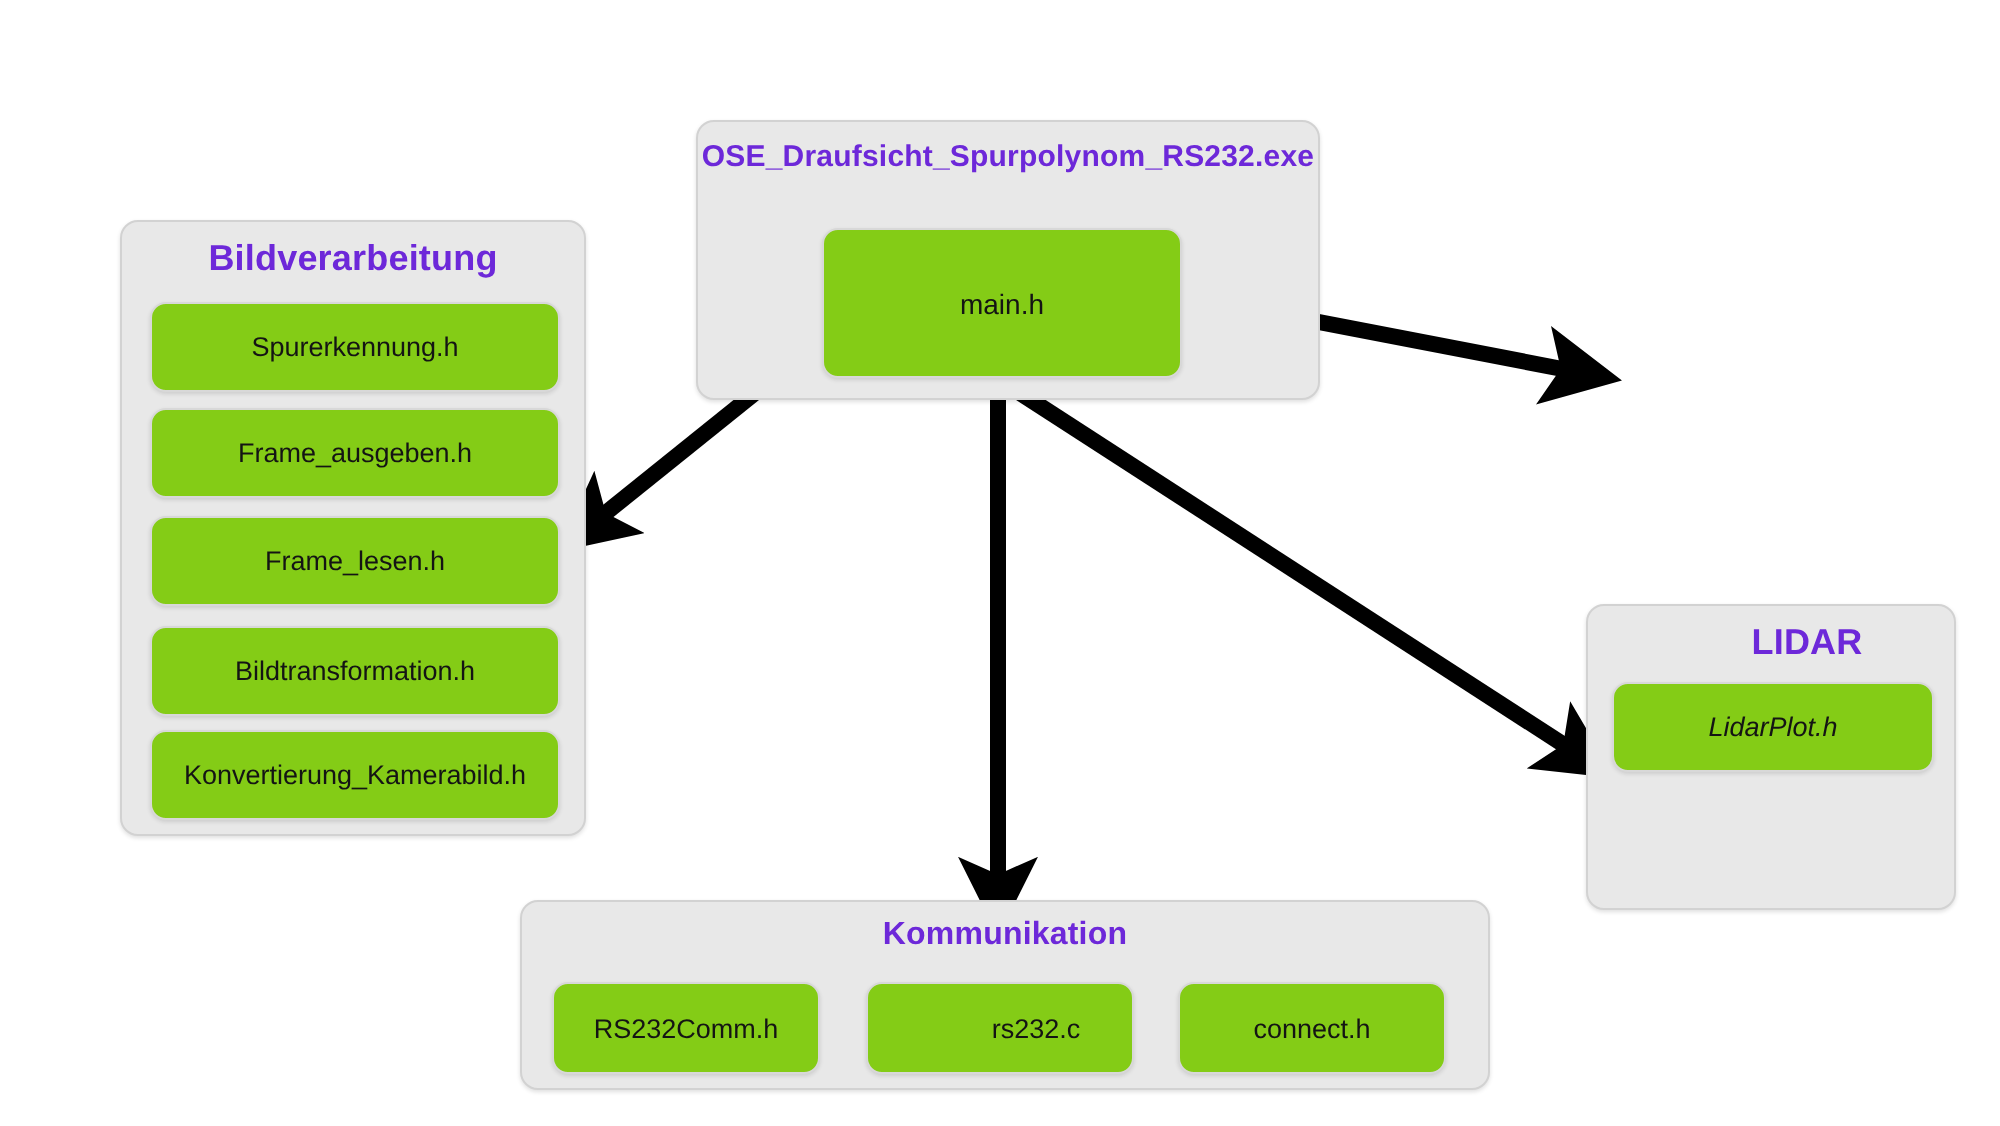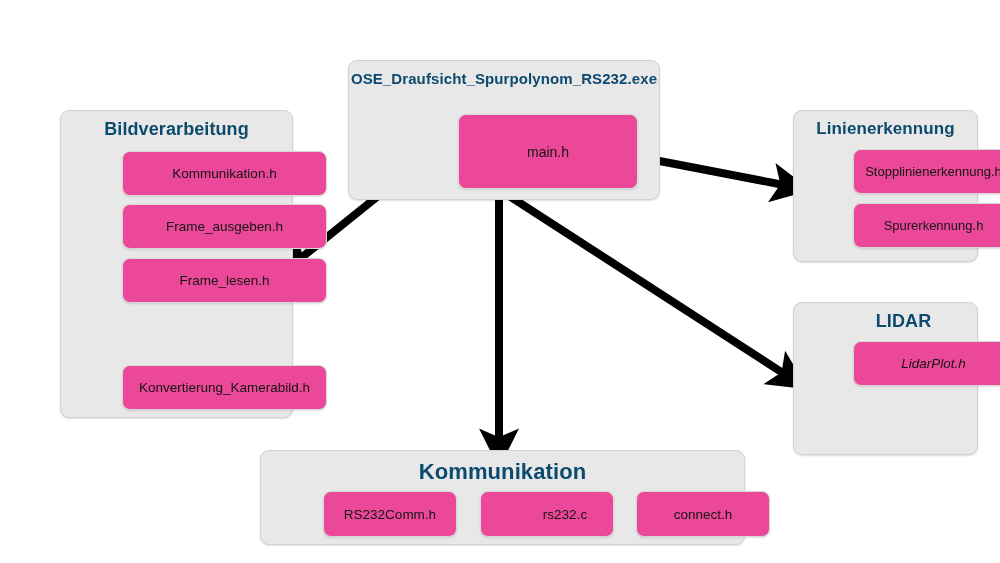--- a/index.html
+++ b/index.html
@@ -26,41 +26,40 @@
     background: #e8e8e8;
     border: 1px solid #d2d2d2;
     border-radius: 9px;
     box-shadow: 0 1px 2px rgba(0,0,0,0.13);
   }
   .group-title {
     position: absolute;
     left: 0;
     right: 0;
     text-align: center;
-    color: #0c4a6e;
+    color: #6d28d9;
     font-weight: 700;
     letter-spacing: 0.1px;
     white-space: nowrap;
   }
 
   
   .node {
     position: absolute;
     box-sizing: border-box;
-    background: #ec4899;
+    background: #84cc16;
     border: 1px solid #d8d8d8;
     border-radius: 8px;
     box-shadow: 0 1px 2px rgba(0,0,0,0.12);
     display: flex;
     align-items: center;
     justify-content: center;
     color: #141414;
     text-align: center;
     white-space: nowrap;
-    margin-left: 47px;
   }
 
   
   #arrows {
     position: absolute;
     left: 0;
     top: 0;
     width: 1000px;
     height: 563px;
     pointer-events: none;
@@ -91,21 +90,21 @@
 
   
   #grp-lidar { left: 793px; top: 302px; width: 185px; height: 153px; }
   #grp-lidar .group-title { top: 8px; font-size: 18px; padding-left: 36px; }
   #grp-lidar .node { left: 12px; width: 161px; height: 45px; font-size: 13.5px; font-style: italic; }
   #grp-lidar .node.n0 { top: 38px; }
   #grp-lidar .node.n1 { top: 93px; }
 
   
   #grp-komm { left: 260px; top: 450px; width: 485px; height: 95px; }
-  #grp-komm .group-title { top: 8px; font-size: 22px; }
+  #grp-komm .group-title { top: 8px; font-size: 16px; }
   #grp-komm .node { top: 40px; width: 134px; height: 46px; font-size: 13.5px; }
   #grp-komm .node.n0 { left: 15px; }
   #grp-komm .node.n1 { left: 172px; padding-left: 36px; }
   #grp-komm .node.n2 { left: 328px; }
 </style>
 </head>
 <body>
 
 <div id="canvas">
 
@@ -125,31 +124,27 @@
     <line x1="499" y1="190" x2="499" y2="446" stroke="#000000" stroke-width="8" marker-end="url(#ah)"></line>
   </svg>
 
   <div class="group" id="grp-exe">
     <div class="group-title">OSE_Draufsicht_Spurpolynom_RS232.exe</div>
     <div class="node" id="node-main">main.h</div>
   </div>
 
   <div class="group" id="grp-bild">
     <div class="group-title">Bildverarbeitung</div>
-    <div class="node n0">Kommunikation.h</div>
+    <div class="node n0">Spurerkennung.h</div>
     <div class="node n1">Frame_ausgeben.h</div>
     <div class="node n2">Frame_lesen.h</div>
+    <div class="node n3">Bildtransformation.h</div>
     <div class="node n4">Konvertierung_Kamerabild.h</div>
   </div>
 
-  <div class="group" id="grp-linien">
-    <div class="group-title">Linienerkennung</div>
-    <div class="node n0">Stopplinienerkennung.h</div>
-    <div class="node n1">Spurerkennung.h</div>
-  </div>
 
   <div class="group" id="grp-lidar">
     <div class="group-title">LIDAR</div>
     <div class="node n0">LidarPlot.h</div>
   </div>
 
   <div class="group" id="grp-komm">
     <div class="group-title">Kommunikation</div>
     <div class="node n0">RS232Comm.h</div>
     <div class="node n1">rs232.c</div>

